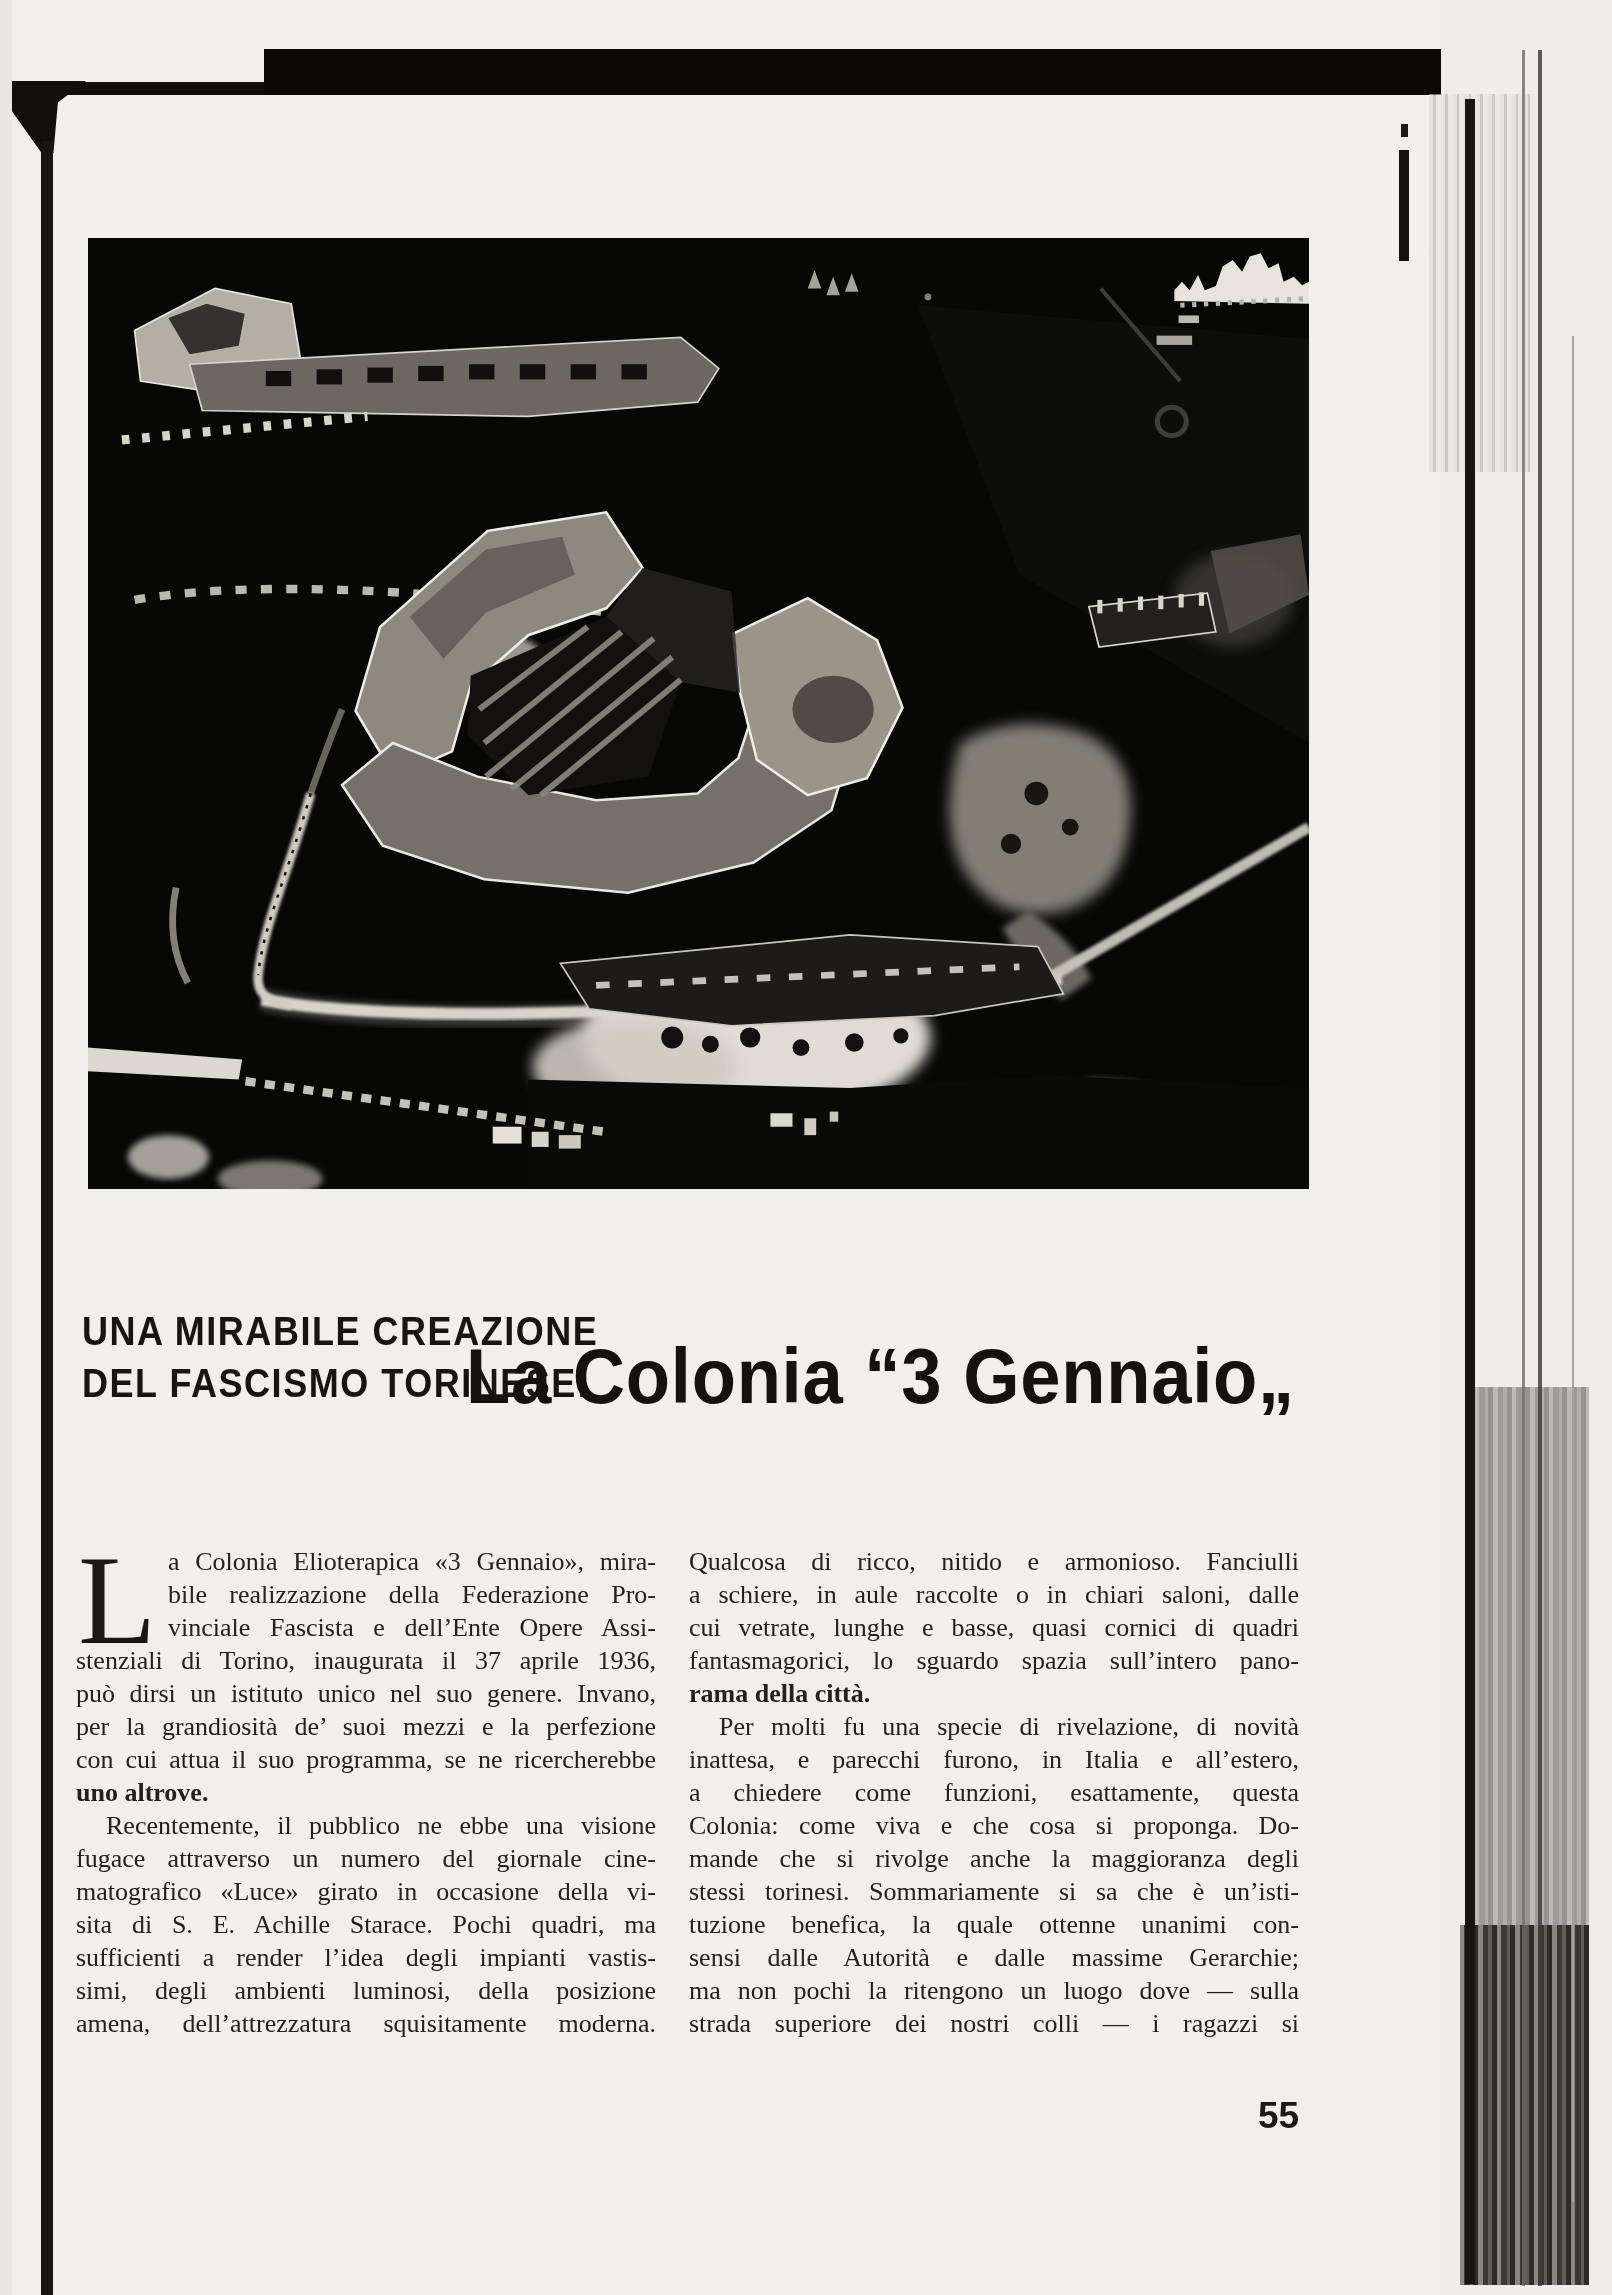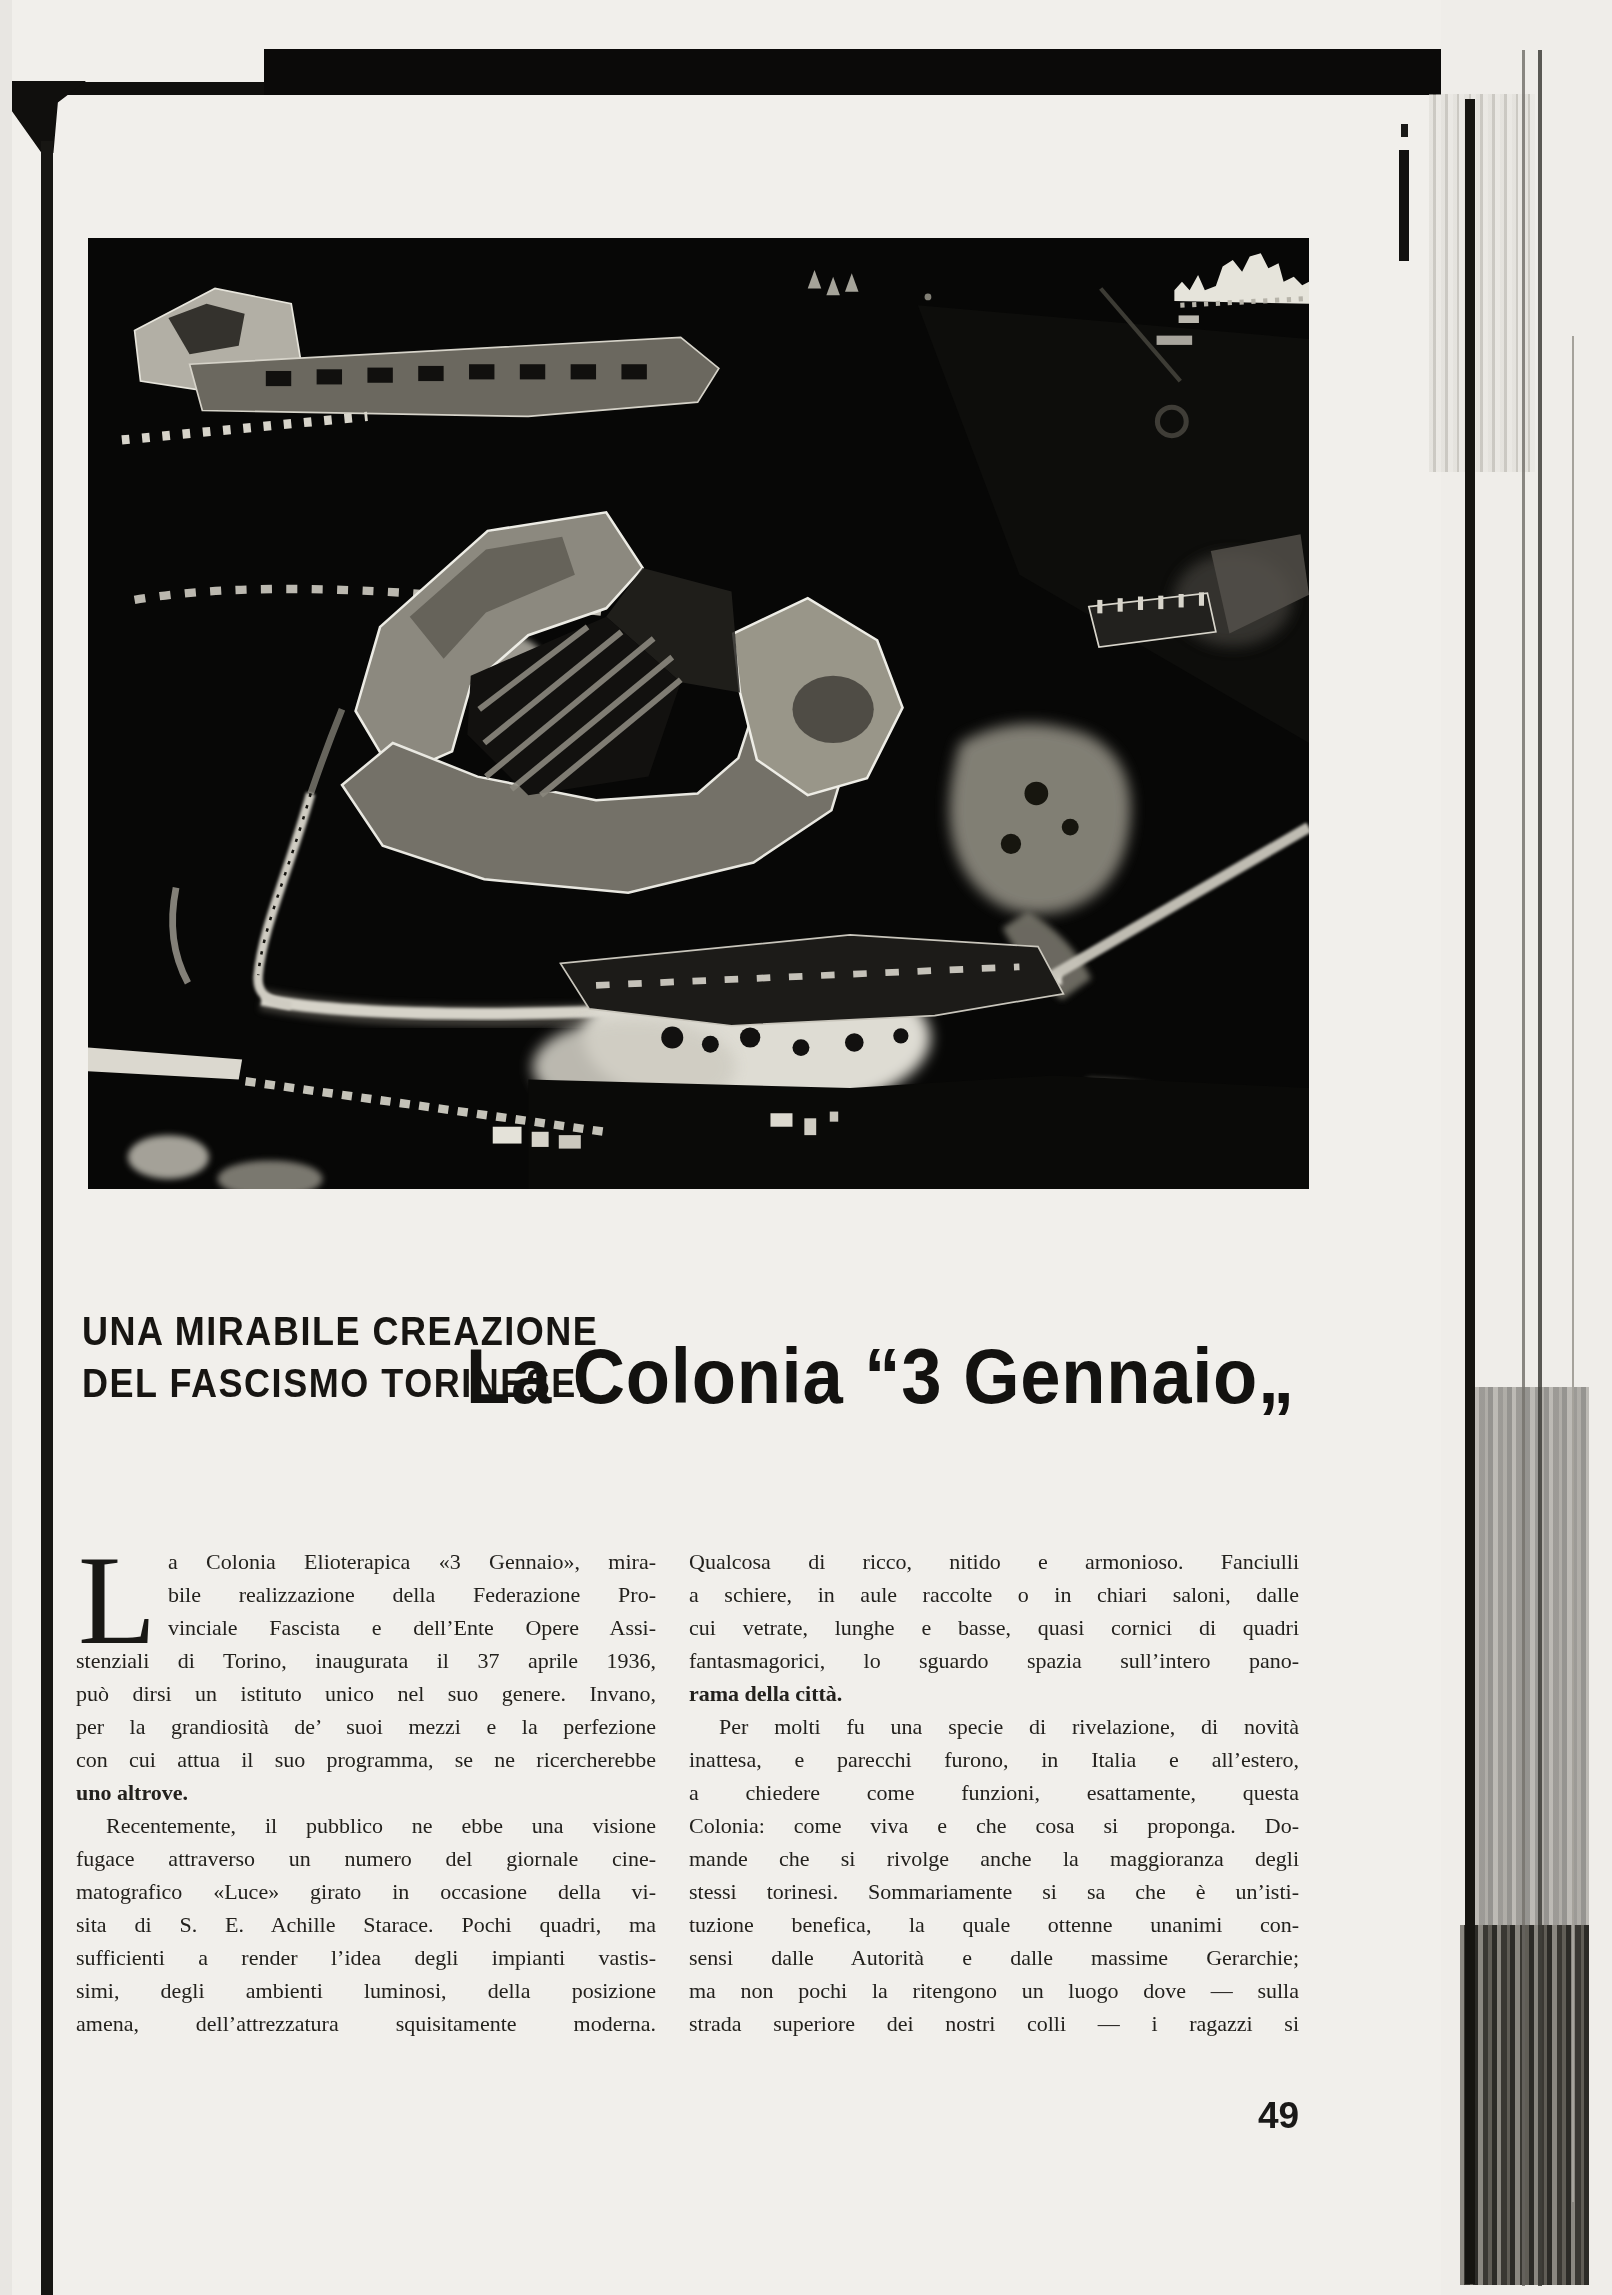--- a/index.html
+++ b/index.html
@@ -39,21 +39,21 @@
   .kicker{position:absolute;left:70px;font-weight:700;font-size:40px;line-height:1;
     letter-spacing:1.7px;color:#171512;transform:scaleX(.9);transform-origin:0 50%;white-space:nowrap;}
   .k1{top:1311px;} .k2{top:1363px;}
   .title{position:absolute;left:454px;top:1338px;margin:0;font-weight:700;font-size:77px;line-height:1;
     letter-spacing:0.8px;color:#131210;transform:scaleX(.94);transform-origin:0 50%;white-space:nowrap;}
 
   
   .col{position:absolute;top:1545px;}
   .colL{left:64px;width:580px;}
   .colR{left:677px;width:610px;}
-  .bl{height:33px;line-height:33px;font-size:22px;font-family:"Liberation Serif",serif;
+  .bl{height:33px;line-height:33px;font-size:26px;font-family:"Liberation Serif",serif;
     color:#23211d;overflow:hidden;}
   .jl{text-align:justify;text-align-last:justify;}
   .ll{text-align:left;font-weight:bold;}
   .ind{text-indent:30px;}
   .dp{padding-left:92px;}
   .dropcap{position:absolute;left:66px;top:1548px;font-family:"Liberation Serif",serif;
     font-weight:400;font-size:128px;line-height:.82;color:#191815;}
 
   .pageno{position:absolute;left:1246px;top:2095px;font-weight:700;font-size:37px;color:#1a1918;}
 </style>
@@ -245,15 +245,15 @@
       <div class="bl jl">a chiedere come funzioni, esattamente, questa</div>
       <div class="bl jl">Colonia: come viva e che cosa si proponga. Do-</div>
       <div class="bl jl">mande che si rivolge anche la maggioranza degli</div>
       <div class="bl jl">stessi torinesi. Sommariamente si sa che è un’isti-</div>
       <div class="bl jl">tuzione benefica, la quale ottenne unanimi con-</div>
       <div class="bl jl">sensi dalle Autorità e dalle massime Gerarchie;</div>
       <div class="bl jl">ma non pochi la ritengono un luogo dove — sulla</div>
       <div class="bl jl">strada superiore dei nostri colli — i ragazzi si</div>
     </div>
 
-  <div class="pageno">49</div>
+  <div class="pageno">55</div>
 </div>
 
 
 </body></html>

